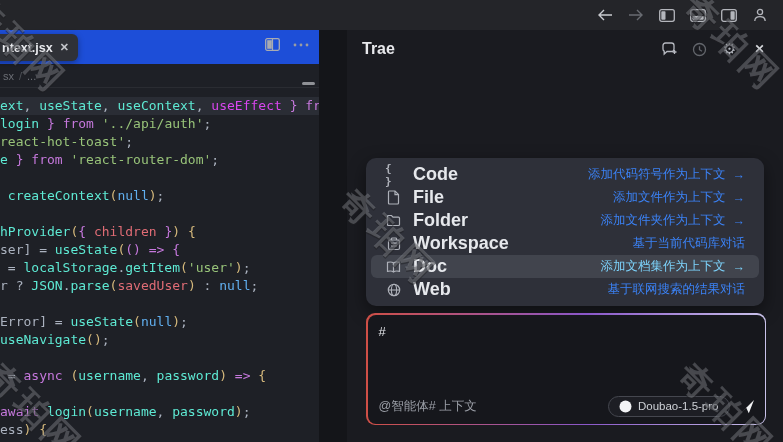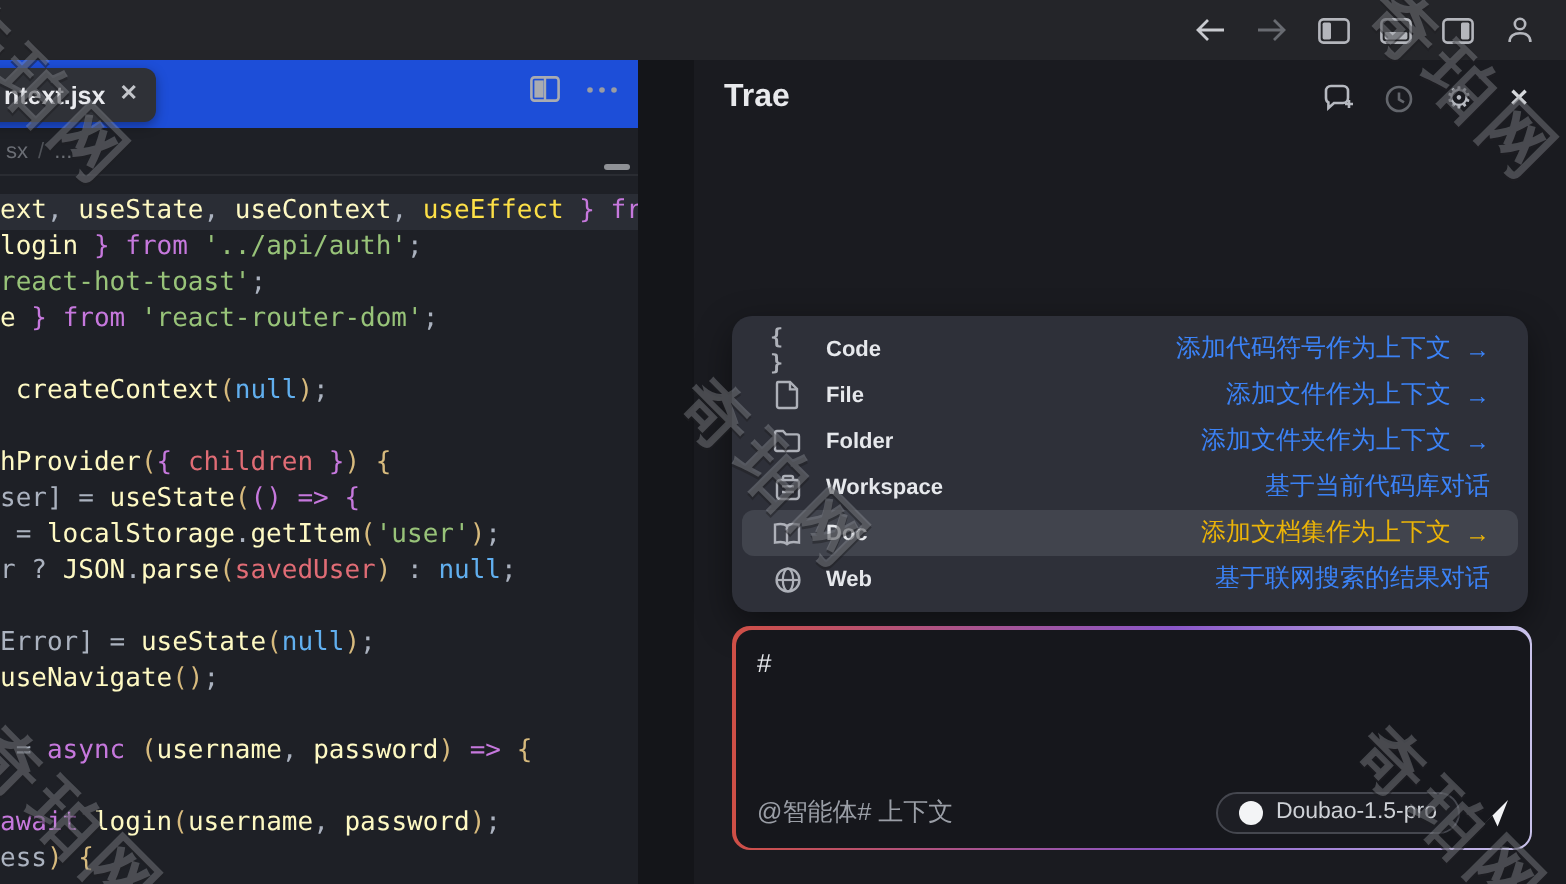--- a/index.html
+++ b/index.html
@@ -18,41 +18,41 @@
   #tab { position:absolute; left:-14px; top:4px; height:27px; background:#2f3137; border-radius:6px;
          display:flex; align-items:center; gap:7px; padding:0 9px 0 16px; box-shadow:0 2px 6px rgba(0,0,0,.35); }
   #tab .tab-label { color:#e9eaee; font-size:12.5px; font-weight:600; white-space:nowrap; }
   #tab .tab-close { color:#c3c5ca; font-size:11px; font-weight:700; cursor:pointer; line-height:1; }
   #tabbar-actions { position:absolute; right:10px; top:8px; display:flex; align-items:center; gap:13px; }
   #breadcrumb { height:23px; display:flex; align-items:center; padding-left:3px; color:#6b6e75; font-size:11px; gap:5px; }
   #code { position:relative; border-top:1px solid #2a2c32; padding-top:9px;
           font-family:"DejaVu Sans Mono", monospace; font-size:13px; }
   .cl { height:18px; line-height:18px; white-space:pre; overflow:hidden; }
   .cl.hl { background:#2a2d35; }
-  .c-y{color:#fef9c3}.c-d{color:#fde047}.c-p{color:#c678dd}.c-g{color:#98c379}
+  .c-y{color:#5eead4}.c-d{color:#d946ef}.c-p{color:#c678dd}.c-g{color:#98c379}
   .c-w{color:#abb2bf}.c-o{color:#d7ba7d}.c-b{color:#61afef}.c-r{color:#e06c75}
   #scroll-dash { position:absolute; right:4px; top:-6px; width:13px; height:3px; background:#8f9196; border-radius:2px; }
 
   
   #panel { position:absolute; left:347px; top:30px; width:436px; height:412px; background:#1a1b20; }
   #panel-header { height:38px; display:flex; align-items:center; padding:0 15px; }
   #panel-title { color:#e8e9ec; font-size:16px; font-weight:700; }
   #panel-actions { margin-left:auto; display:flex; align-items:center; gap:13px; }
   .ph-ic { display:flex; align-items:center; justify-content:center; width:17px; height:17px; cursor:pointer; }
 
   
   #ctx-menu { position:absolute; left:19px; top:128px; width:398px; height:148px; background:#2e3039;
               border-radius:10px; padding:5px 0; box-shadow:0 6px 18px rgba(0,0,0,.45); }
   .mi { height:23px; display:flex; align-items:center; gap:11px; padding:0 14px; margin:0 5px; border-radius:6px; cursor:pointer; }
   .mi.active { background:#41444d; }
   .mi-icon { width:17px; display:flex; align-items:center; justify-content:center; color:#aeb1b9;
              font-family:"DejaVu Sans Mono", monospace; font-size:11px; font-weight:700; flex:none; }
-  .mi-label { color:#e6e8ec; font-size:11px; font-weight:600; }
+  .mi-label { color:#e6e8ec; font-size:18px; font-weight:600; }
   .mi-hint { margin-left:auto; color:#3b82f6; font-size:12.5px; display:flex; align-items:center; gap:7px; }
-  .mi.active .mi-hint { color:#eab308; }
+  .mi.active .mi-hint { color:#7dd3fc; }
 
   
   #input-wrap { position:absolute; left:19px; top:283px; width:400px; height:112px; border-radius:9px;
                 background:linear-gradient(90deg,#cf4f46 0%,#8a57c9 55%,#c9c2ea 100%); padding:1.5px; }
   #input-box { position:relative; width:100%; height:100%; background:#16171c; border-radius:8px; }
   #input-value { position:absolute; left:11px; top:9px; color:#e4e6ea; font-size:13px; }
   #input-footer { position:absolute; left:11px; right:9px; bottom:7px; display:flex; align-items:center; }
   .chip { color:#9a9ea6; font-size:12.5px; cursor:pointer; }
   .chip + .chip { }
   #model-pill { margin-left:auto; display:flex; align-items:center; gap:6px; border:1px solid #45474f;

